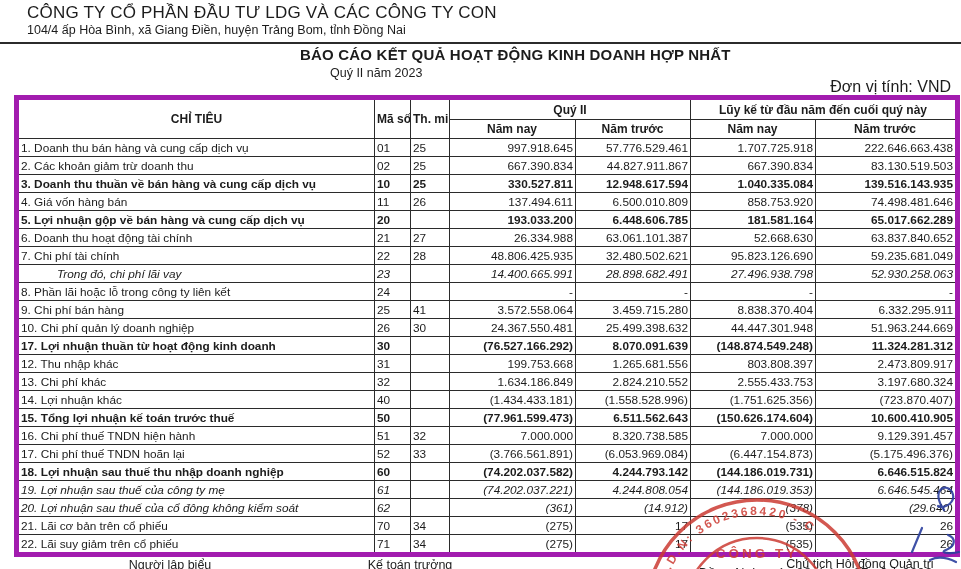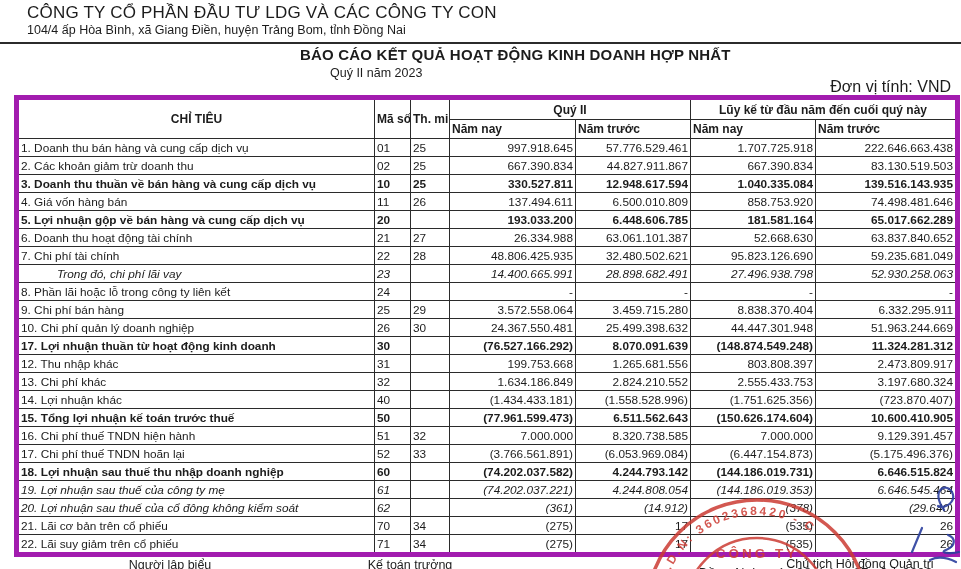--- a/index.html
+++ b/index.html
@@ -22,21 +22,21 @@
     border-collapse:collapse;table-layout:fixed;
     font-size:11.8px;
   }
   table.report th, table.report td{
     border:1px solid #2b2b2b;
     padding:0 2px;height:17px;line-height:16px;
     white-space:nowrap;overflow:hidden;
   }
   table.report{border:5px solid #a21caf;}
   thead th{font-weight:bold;text-align:center;vertical-align:middle;font-size:12px;}
-  thead th.num{ text-align:left;padding-right:3px;}
+  thead th.num{ text-align:center;padding-right:3px;}
   thead tr.r1 th{height:19px;}
   thead tr.r2 th{height:18px;}
   td.c-label{text-align:left;padding-left:3px;}
   td.c-ma, td.c-th{text-align:left;}
   td.c-val{text-align:right;padding-right:2px;}
   tr.bold td{font-weight:bold;}
   tr.italic td{font-style:italic;}
   tr.indent td.c-label{padding-left:38px;}
 
   .footer-label{font-size:12.5px;}
@@ -160,21 +160,21 @@
         <td class="c-ma">24</td>
         <td class="c-th"></td>
         <td class="c-val">-</td>
         <td class="c-val">-</td>
         <td class="c-val">-</td>
         <td class="c-val">-</td>
       </tr>
       <tr class="normal">
         <td class="c-label">9. Chi phí bán hàng</td>
         <td class="c-ma">25</td>
-        <td class="c-th">29</td>
+        <td class="c-th">41</td>
         <td class="c-val">3.572.558.064</td>
         <td class="c-val">3.459.715.280</td>
         <td class="c-val">8.838.370.404</td>
         <td class="c-val">6.332.295.911</td>
       </tr>
       <tr class="normal">
         <td class="c-label">10. Chi phí quản lý doanh nghiệp</td>
         <td class="c-ma">26</td>
         <td class="c-th">30</td>
         <td class="c-val">24.367.550.481</td>

